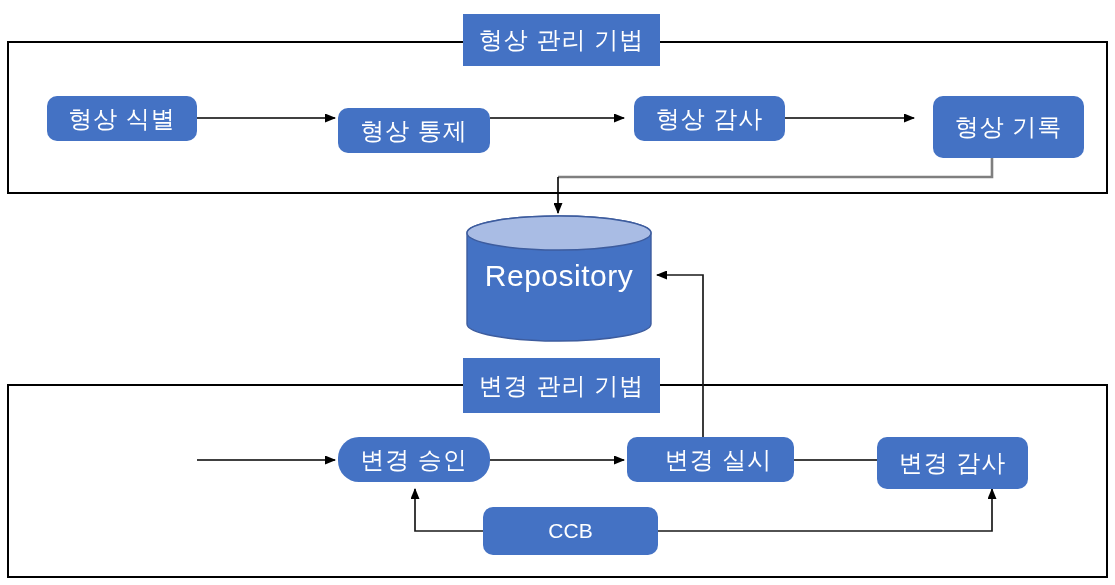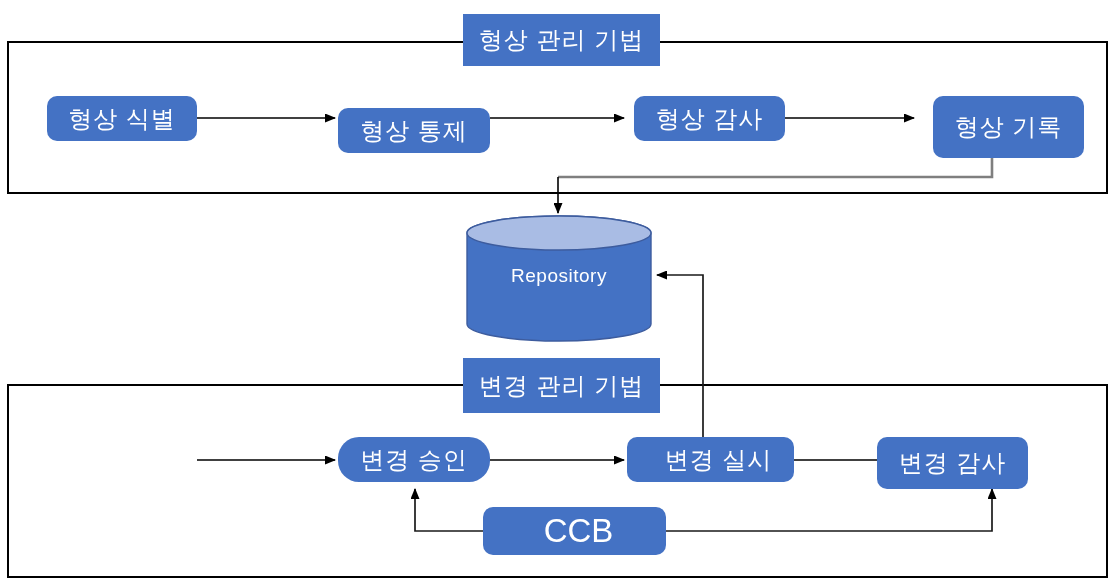--- a/index.html
+++ b/index.html
@@ -38,21 +38,21 @@
     letter-spacing: 1px;
   }
   .titlebox {
     background: var(--node-fill);
     border-radius: 0;
     font-size: 24px;
     letter-spacing: 1px;
   }
   .repo-label {
     background: transparent;
-    font-size: 19px;
+    font-size: 30px;
     letter-spacing: 0.5px;
   }
 </style>
 </head>
 <body>
 
 <div class="canvas">
 
   <svg class="wires" viewBox="0 0 1115 585">
     <defs>
@@ -92,15 +92,15 @@
   <div class="node" style="left:338px; top:108px; width:152px; height:45px;">형상 통제</div>
   <div class="node" style="left:627px; top:96px; width:151px; height:45px;margin-left:7px;">형상 감사</div>
   <div class="node" style="left:917px; top:96px; width:151px; height:62px;margin-left:16px;">형상 기록</div>
 
   <div class="repo-label" style="left:467px; top:245px; width:184px; height:62px;">Repository</div>
 
   <div class="node" style="left:338px; top:437px; width:152px; height:45px;border-radius:21px;">변경 승인</div>
   <div class="node" style="left:627px; top:437px; width:151px; height:45px;padding-left:16px;">변경 실시</div>
   <div class="node" style="left:877px; top:437px; width:151px; height:52px;">변경 감사</div>
 
-  <div class="node" style="left:483px; top:507px; width:175px; height:48px; font-size:33px; letter-spacing:0;padding-left:8px;">CCB</div>
+  <div class="node" style="left:483px; top:507px; width:175px; height:48px; font-size:21px; letter-spacing:0;">CCB</div>
 
 </div>
 
 </body></html>

